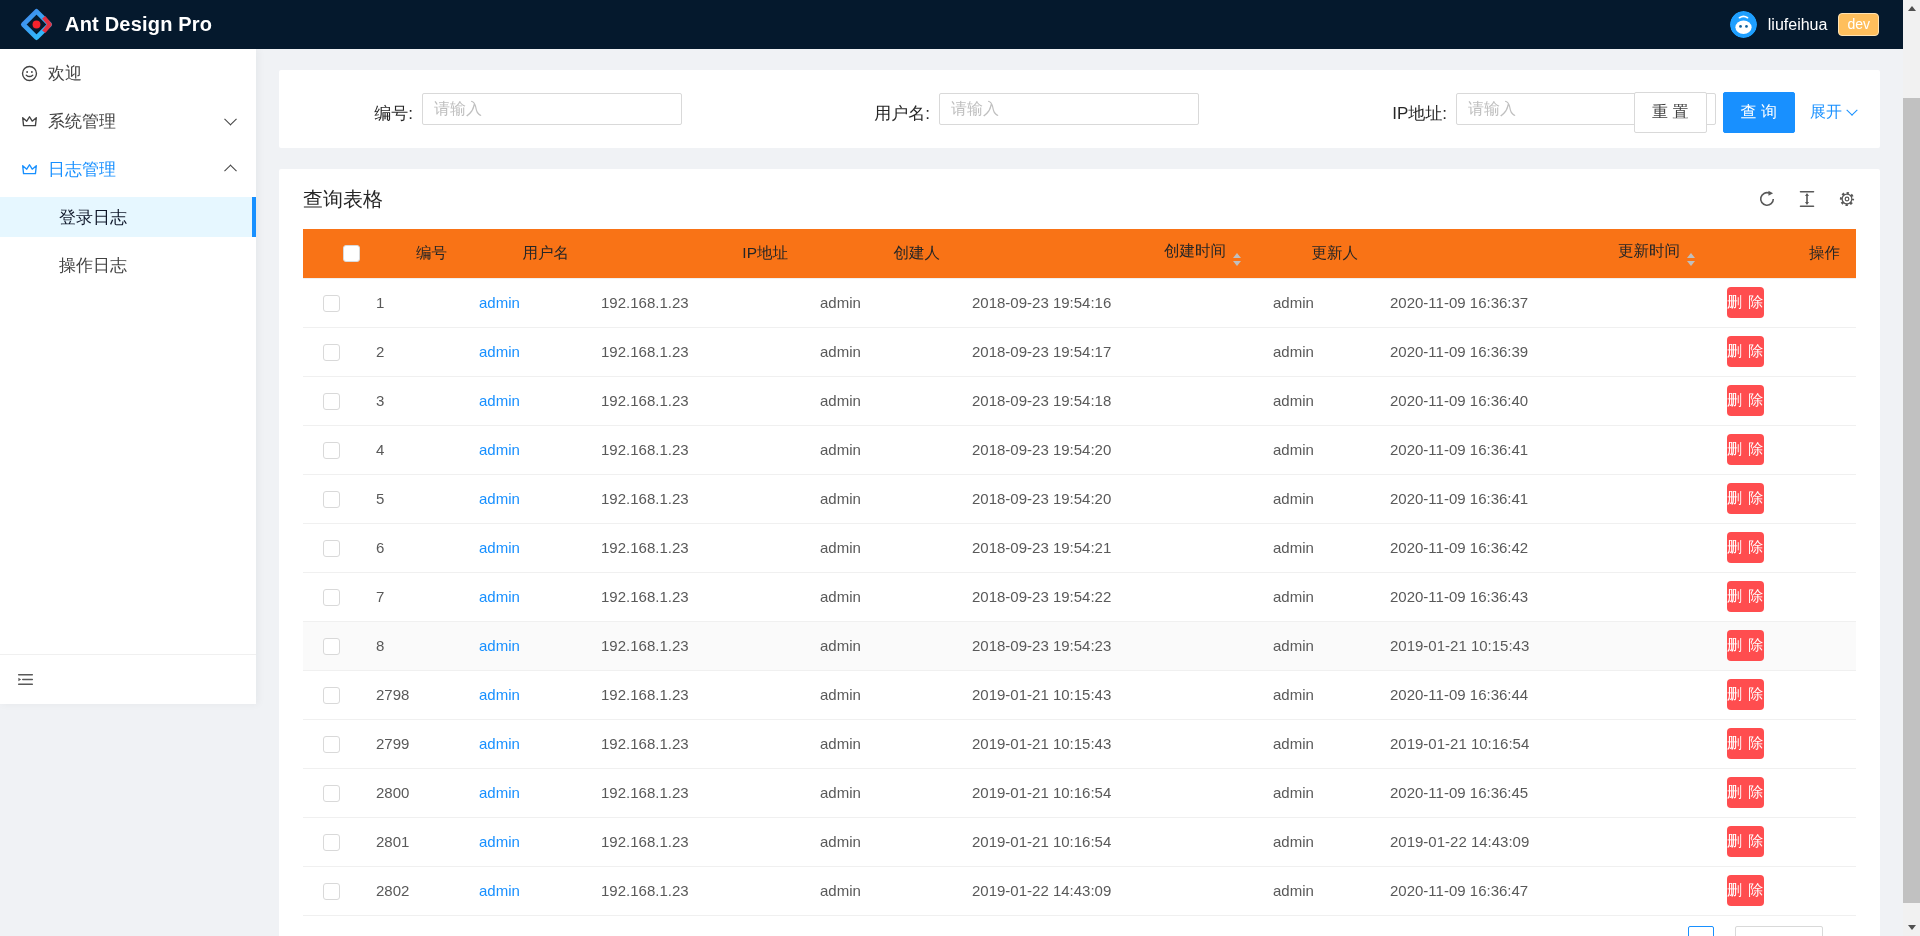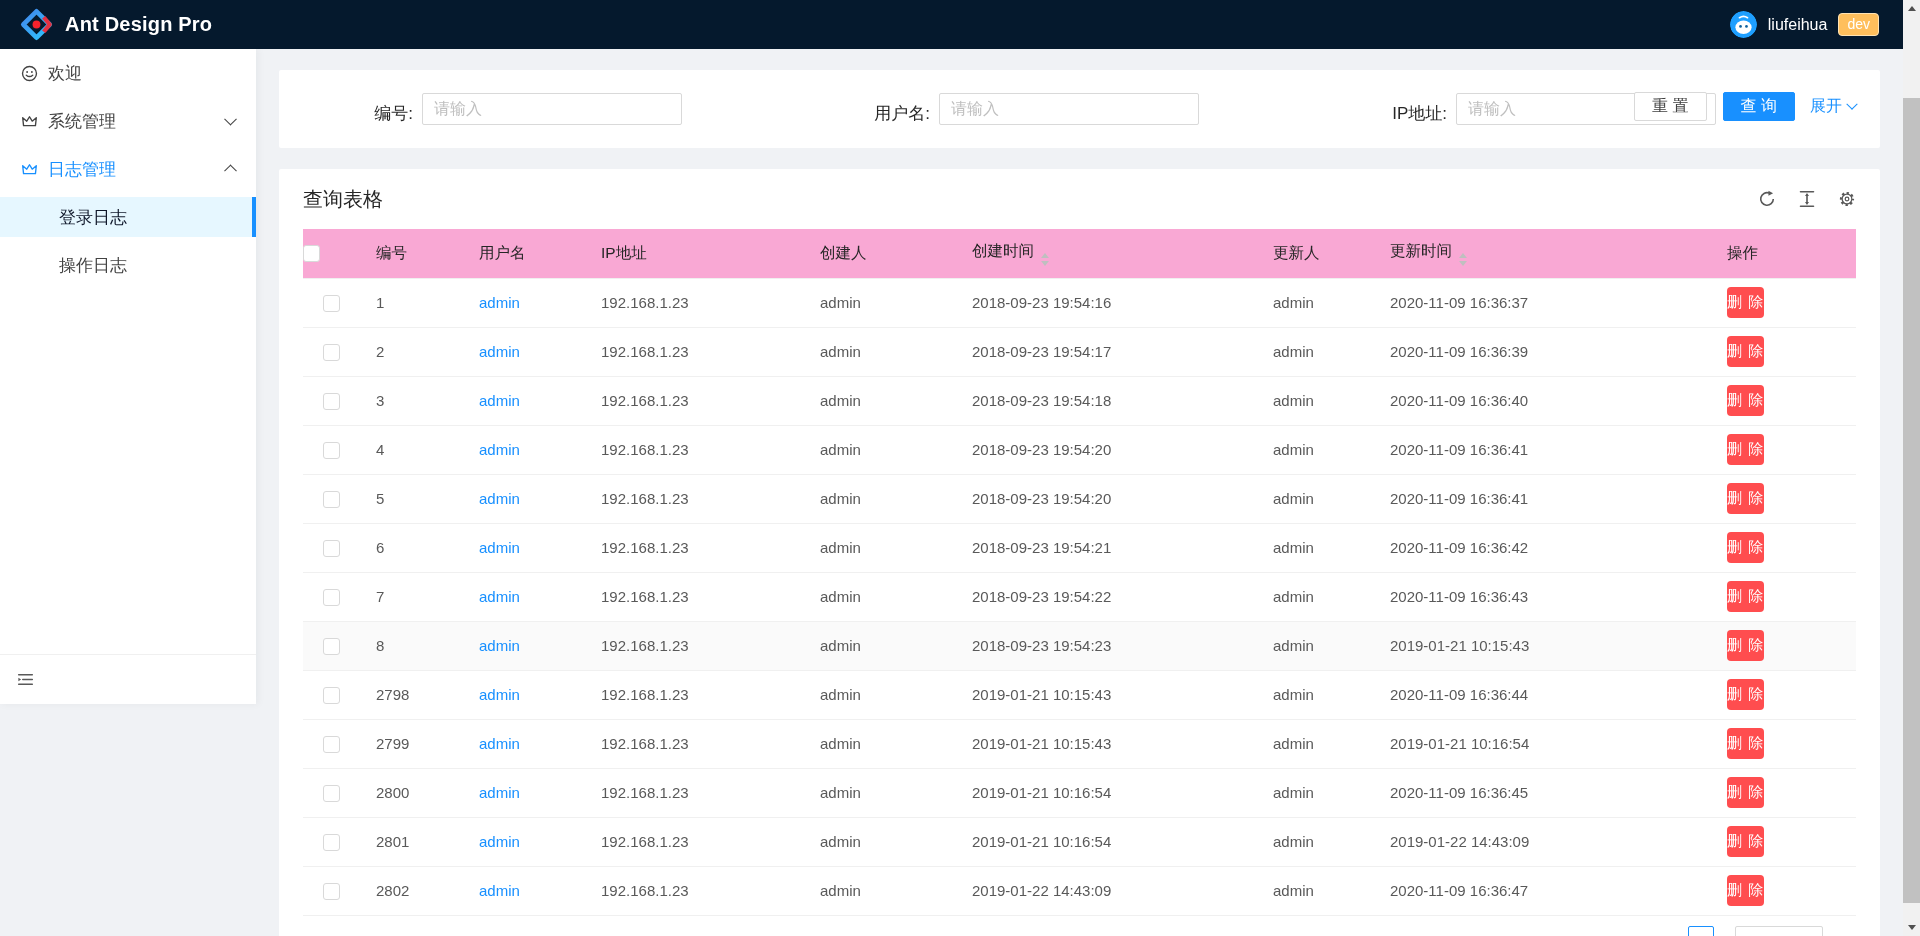--- a/index.html
+++ b/index.html
@@ -60,40 +60,40 @@
   .search-card { position: absolute; left: 23px; top: 21px; width: 1601px; height: 78px;
     display: flex; align-items: center; padding: 0 24px; }
   .form-fields { display: flex; width: 1360px; }
   .form-field { display: flex; align-items: flex-end; width: 517px; flex: none; }
   .form-field .f-label { width: 119px; text-align: right; padding-right: 9px; font-size: 17px; color: #262626; flex: none; }
   .form-field input { width: 260px; height: 32px; border: 1px solid #d9d9d9; border-radius: 2px;
     padding: 0 11px; font-size: 16px; color: #262626; outline: none;
     font-family: "Liberation Sans", "DejaVu Sans", sans-serif; }
   .form-field input::placeholder { color: #bfbfbf; }
   .form-actions { position: absolute; right: 24px; top: 22px; display: flex; align-items: center; }
-  .btn { height: 29px; border-radius: 2px; font-size: 16px; cursor: pointer; padding: 0 17px;
+  .btn { height: 41px; border-radius: 2px; font-size: 16px; cursor: pointer; padding: 0 17px;
     font-family: "Liberation Sans", "DejaVu Sans", sans-serif; }
   .btn-default { background: #fff; border: 1px solid #d9d9d9; color: #404040; }
   .btn-primary { background: #1890ff; border: 1px solid #1890ff; color: #fff; margin-left: 16px; }
   .expand-link { margin-left: 15px; color: #1890ff; font-size: 16px; text-decoration: none;
     display: inline-flex; align-items: center; gap: 6px; cursor: pointer; justify-content: center; }
   .expand-link .chev-link { width: 8px; height: 8px; border-right: 1.6px solid #1890ff;
     border-bottom: 1.6px solid #1890ff; transform: rotate(45deg) translate(-2px,-2px); }
 
   
   .table-card { position: absolute; left: 23px; top: 120px; width: 1601px; height: 840px;
     overflow: hidden; }
   .table-toolbar { height: 60px; display: flex; align-items: center; justify-content: space-between;
     padding: 0 24px; }
   .table-title { font-size: 20px; color: #262626; font-weight: 500; }
   .toolbar-icons { display: flex; align-items: center; gap: 22px; }
   .tool-icon { width: 18px; height: 18px; cursor: pointer; color: #595959; }
 
   table.data-table { border-collapse: collapse; table-layout: fixed; width: 1553px; margin: 0 24px; }
-  .data-table th { height: 49px; background: #f9a8d4; text-align: left; padding: 0 16px;
+  .data-table th { height: 49px; background: #f97316; text-align: right; padding: 0 16px;
     font-size: 15.5px; color: #262626; font-weight: 500; border-bottom: 1px solid #f0f0f0; white-space: nowrap; }
   .data-table td { height: 49px; padding: 0 16px; font-size: 15px; color: #595959;
     border-bottom: 1px solid #f0f0f0; white-space: nowrap; }
   .data-table tr.row-hover td { background: #fafafa; }
   .cell-check { text-align: center; padding: 0 !important; }
   .checkbox { display: inline-block; width: 17px; height: 17px; background: #fff;
     border: 1px solid #d9d9d9; border-radius: 3px; vertical-align: middle; cursor: pointer; }
   .data-table a { color: #1890ff; text-decoration: none; cursor: pointer; }
   .sorter { display: inline-flex; flex-direction: column; margin-left: 7px; vertical-align: -2px; }
   .caret-up { width: 0; height: 0; border-left: 4.5px solid transparent; border-right: 4.5px solid transparent;

